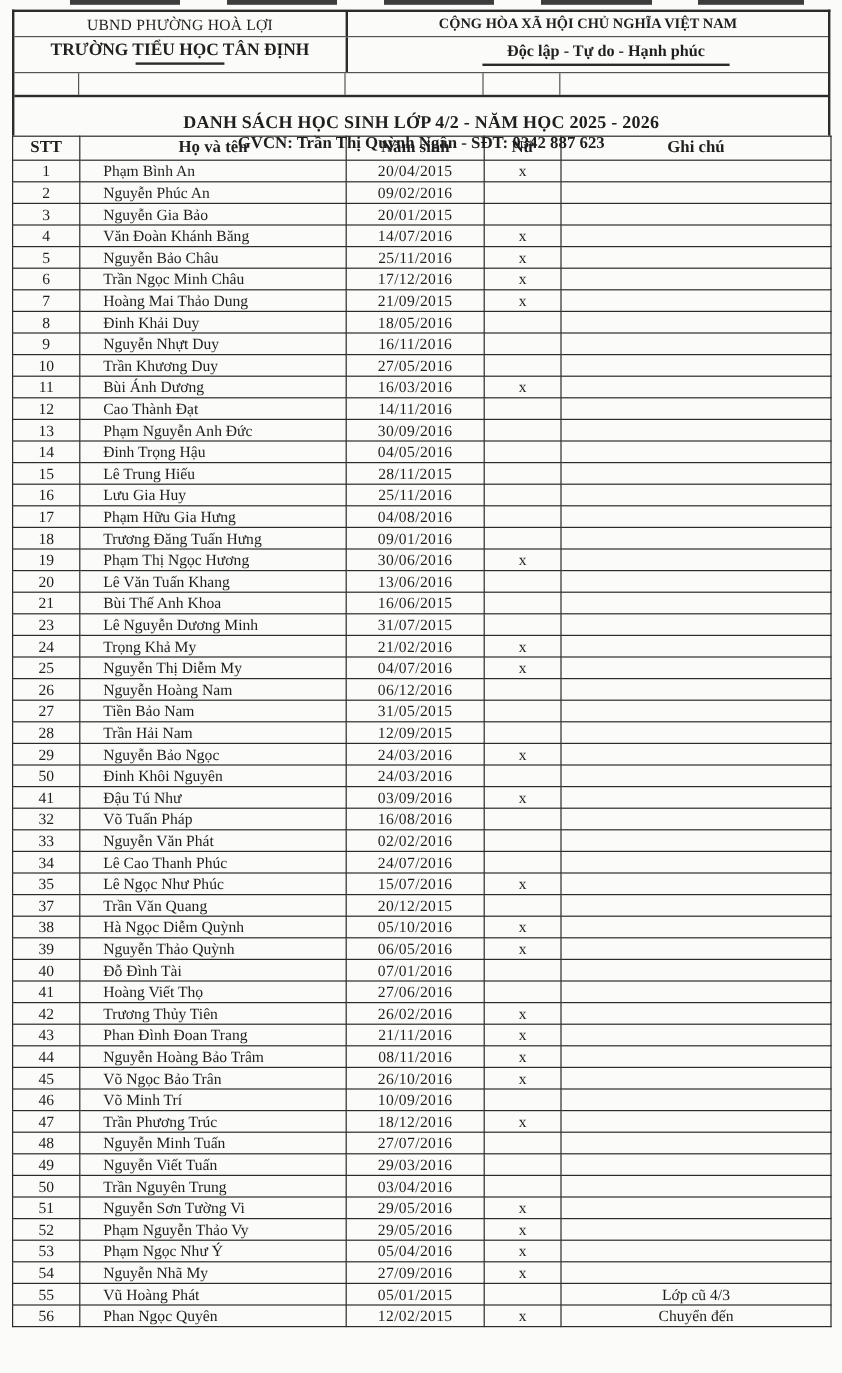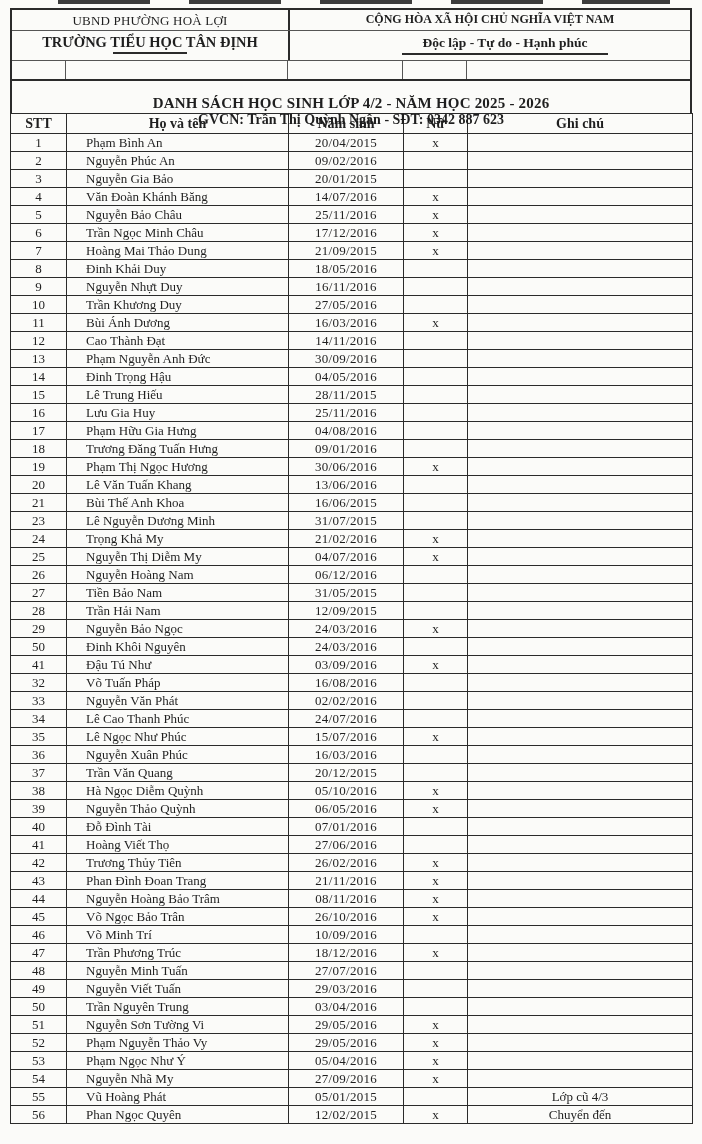--- a/index.html
+++ b/index.html
@@ -340,27 +340,20 @@
           <td class="col-note"></td>
         </tr>
         <tr>
           <td class="col-stt">35</td>
           <td class="col-name">Lê Ngọc Như Phúc</td>
           <td class="col-dob">15/07/2016</td>
           <td class="col-female">x</td>
           <td class="col-note"></td>
         </tr>
         <tr>
-          <td class="col-stt">36</td>
-          <td class="col-name">Nguyễn Xuân Phúc</td>
-          <td class="col-dob">16/03/2016</td>
-          <td class="col-female"></td>
-          <td class="col-note"></td>
-        </tr>
-        <tr>
           <td class="col-stt">37</td>
           <td class="col-name">Trần Văn Quang</td>
           <td class="col-dob">20/12/2015</td>
           <td class="col-female"></td>
           <td class="col-note"></td>
         </tr>
         <tr>
           <td class="col-stt">38</td>
           <td class="col-name">Hà Ngọc Diễm Quỳnh</td>
           <td class="col-dob">05/10/2016</td>

